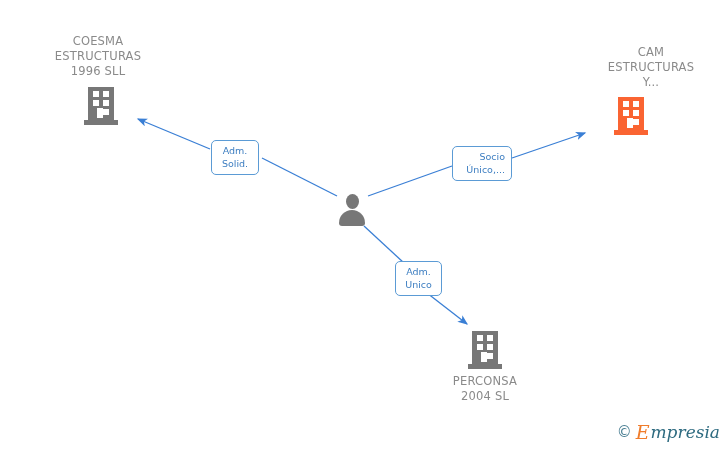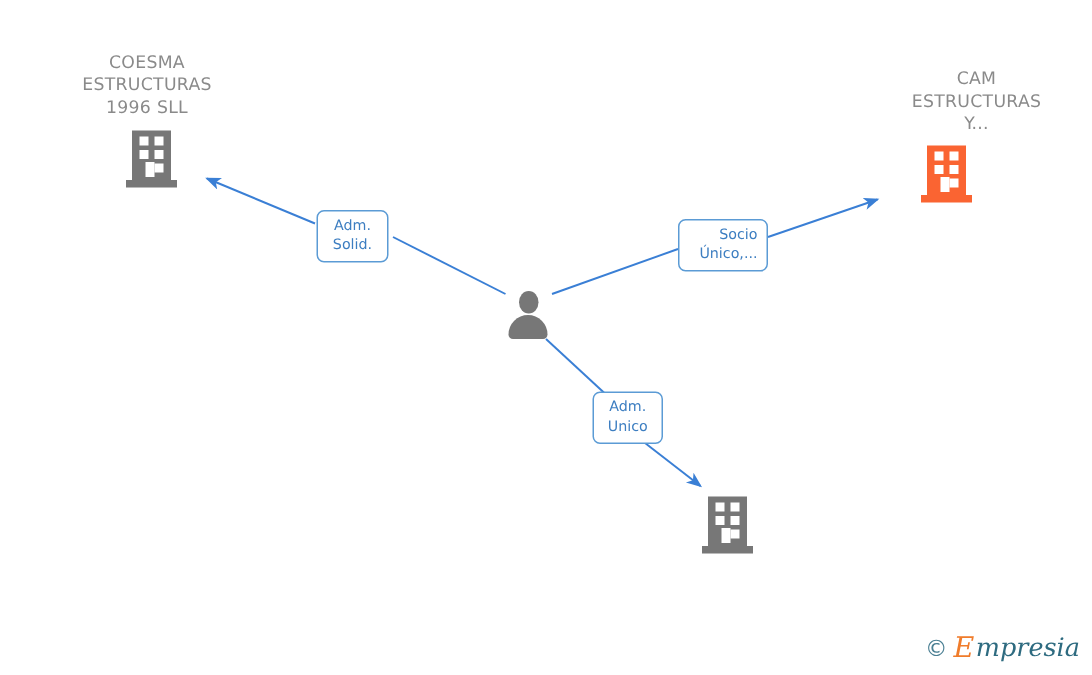--- a/index.html
+++ b/index.html
@@ -209,20 +209,22 @@
     <div class="bld-body">
       <div class="win" style="left:5px;  top:4px;"></div>
       <div class="win" style="left:15px; top:4px;"></div>
       <div class="win" style="left:5px;  top:13px;"></div>
       <div class="win" style="left:15px; top:13px;"></div>
       <div class="win" style="left:15px; top:22px;"></div>
       <div class="door"></div>
     </div>
     <div class="bld-base"></div>
   </div>
+  <div class="node-caption" style="left:405px; top:374px;">PERCONSA
+2004 SL</div>
 
   <div class="edge-chip" style="left:211px; top:140px; width:48px;">Adm.
 Solid.</div>
 
   <div class="edge-chip" style="left:452px; top:146px; width:60px;text-align:right;">Socio
 Único,...</div>
 
   <div class="edge-chip" style="left:395px; top:261px; width:47px;">Adm.
 Unico</div>
 

